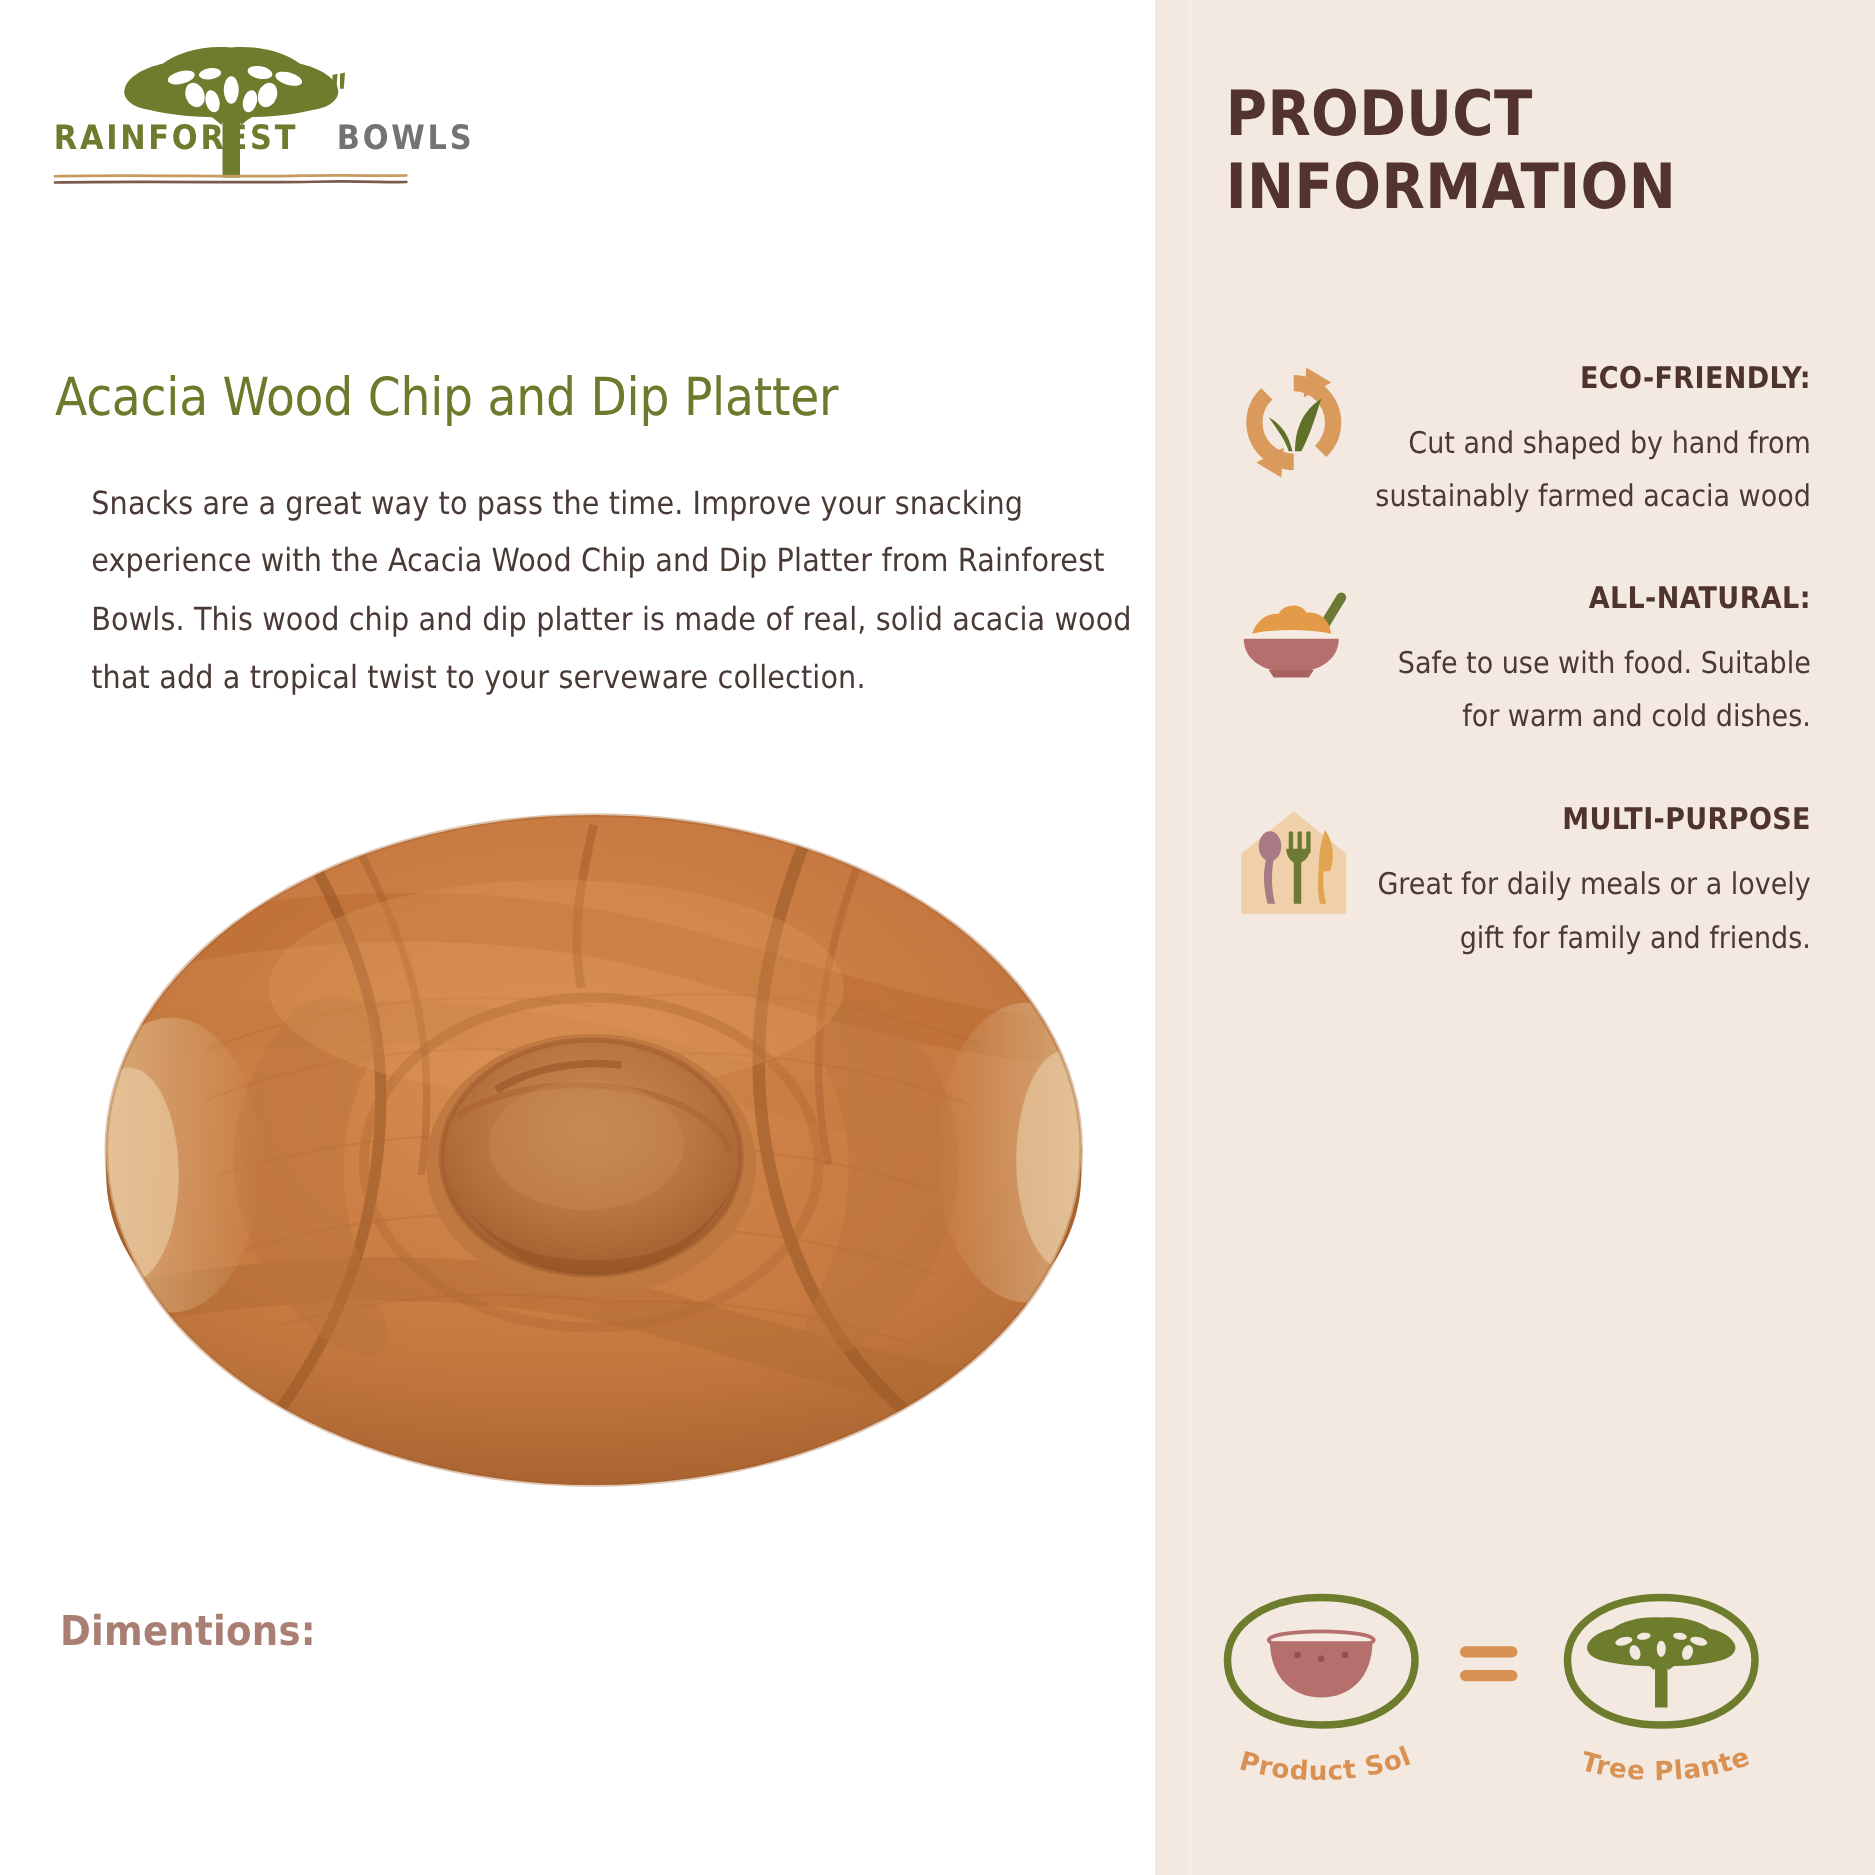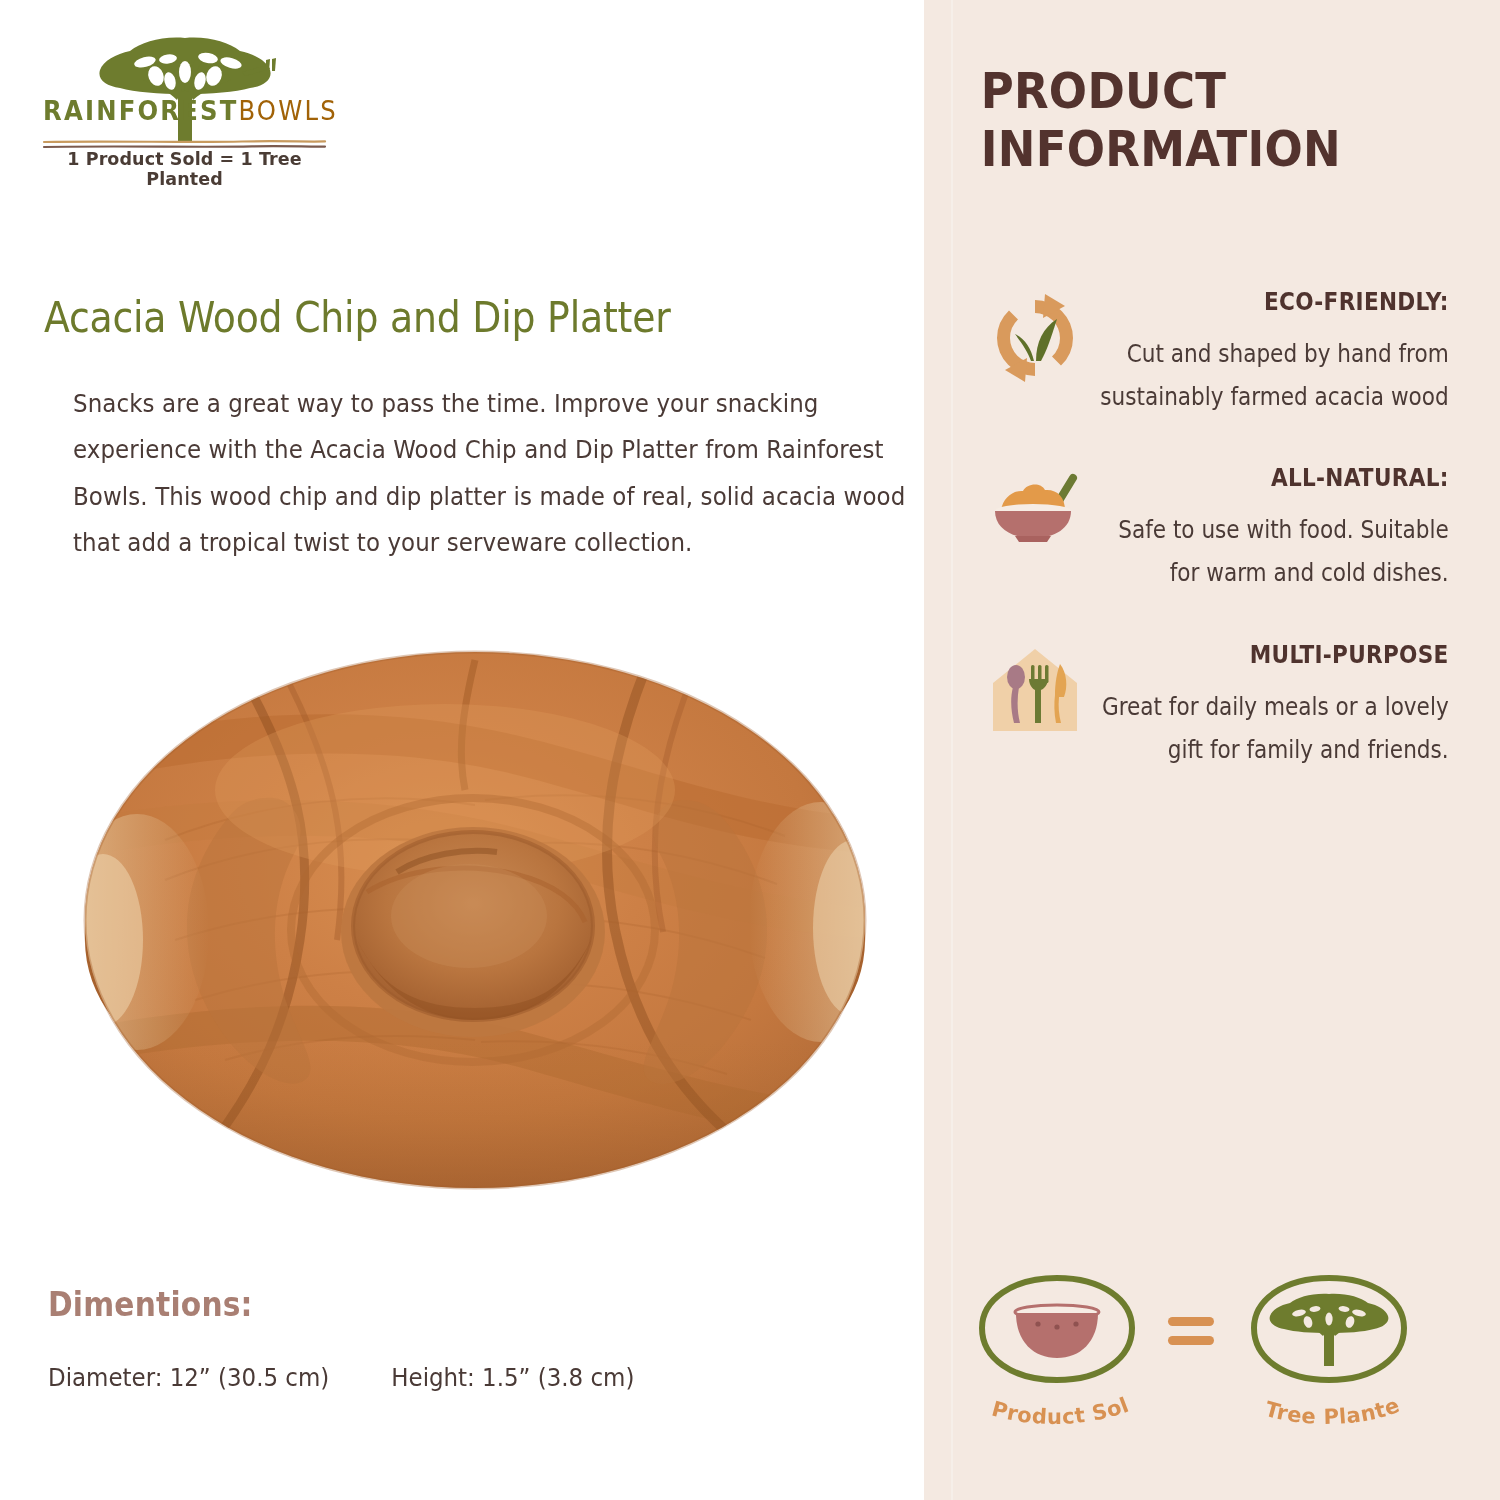--- a/index.html
+++ b/index.html
@@ -56,24 +56,25 @@
     letter-spacing: 2.2px;
     color: #6e7c2e;
     font-weight: 600;
     line-height: 1;
     padding-left: 1px;
   }
   .logo-word-right {
     font-family: "DejaVu Sans Condensed", "Liberation Sans Narrow", "Liberation Sans", sans-serif;
     font-size: 27px;
     letter-spacing: 2.2px;
-    color: #a16207;
-    font-weight: 400;
+    color: #737373;
+    font-weight: 700;
     line-height: 1;
     padding-right: 1px;
+    margin-left: 31px;
   }
   .logo-rules {
     margin-top: 11px;
     height: 10px;
   }
   .logo-tagline {
     margin-top: 4px;
     font-family: "DejaVu Sans", sans-serif;
     font-size: 17.5px;
     font-weight: bold;
@@ -259,21 +260,20 @@
       <div class="logo-wordmark">
         <span class="logo-word-left">RAINFOREST</span>
         <span class="logo-word-right">BOWLS</span>
       </div>
       <div class="logo-rules">
         <svg width="285" height="10" viewBox="0 0 285 10">
           <path d="M2 3 C70 1.5 150 4 200 2.5 C240 1.6 265 3 283 2.4" stroke="#c89a5e" stroke-width="2.2" fill="none" stroke-linecap="round"></path>
           <path d="M2 8 C80 6.6 160 8.6 210 7.4 C245 6.6 266 8 283 7.6" stroke="#7b5a4e" stroke-width="2.2" fill="none" stroke-linecap="round"></path>
         </svg>
       </div>
-      <div class="logo-tagline">1 Product Sold = 1 Tree Planted</div>
     </div>
 
     <div class="product-title">Acacia Wood Chip and Dip Platter</div>
 
     <div class="product-desc">Snacks are a great way to pass the time. Improve your snacking experience with the Acacia Wood Chip and Dip Platter from Rainforest Bowls. This wood chip and dip platter is made of real, solid acacia wood that add a tropical twist to your serveware collection.</div>
 
     <div class="product-photo">
       <svg width="860" height="580" viewBox="0 0 860 580">
         <defs>
           <radialGradient id="platterBase" cx="46%" cy="40%" r="68%">
@@ -357,24 +357,20 @@
           <ellipse cx="424" cy="276" rx="78" ry="52" fill="#c78c56" opacity="0.38"></ellipse>
           <path d="M352 232 C380 214 420 208 452 212" stroke="#7e4319" stroke-width="6" fill="none" opacity="0.4"></path>
         </g>
 
         <ellipse cx="430" cy="280" rx="390" ry="268" fill="none" stroke="#a35f2a" stroke-width="3" opacity="0.35"></ellipse>
       </svg>
     </div>
 
     <div class="dimensions-block">
       <div class="dimensions-heading">Dimentions:</div>
-      <div class="dimensions-values">
-        <span class="dim-item">Diameter: 12” (30.5 cm)</span>
-        <span class="dim-item">Height: 1.5” (3.8 cm)</span>
-      </div>
     </div>
   </div>
 
   <div class="right-panel">
 
     <div class="panel-heading">
       <div>PRODUCT</div>
       <div>INFORMATION</div>
     </div>
 

